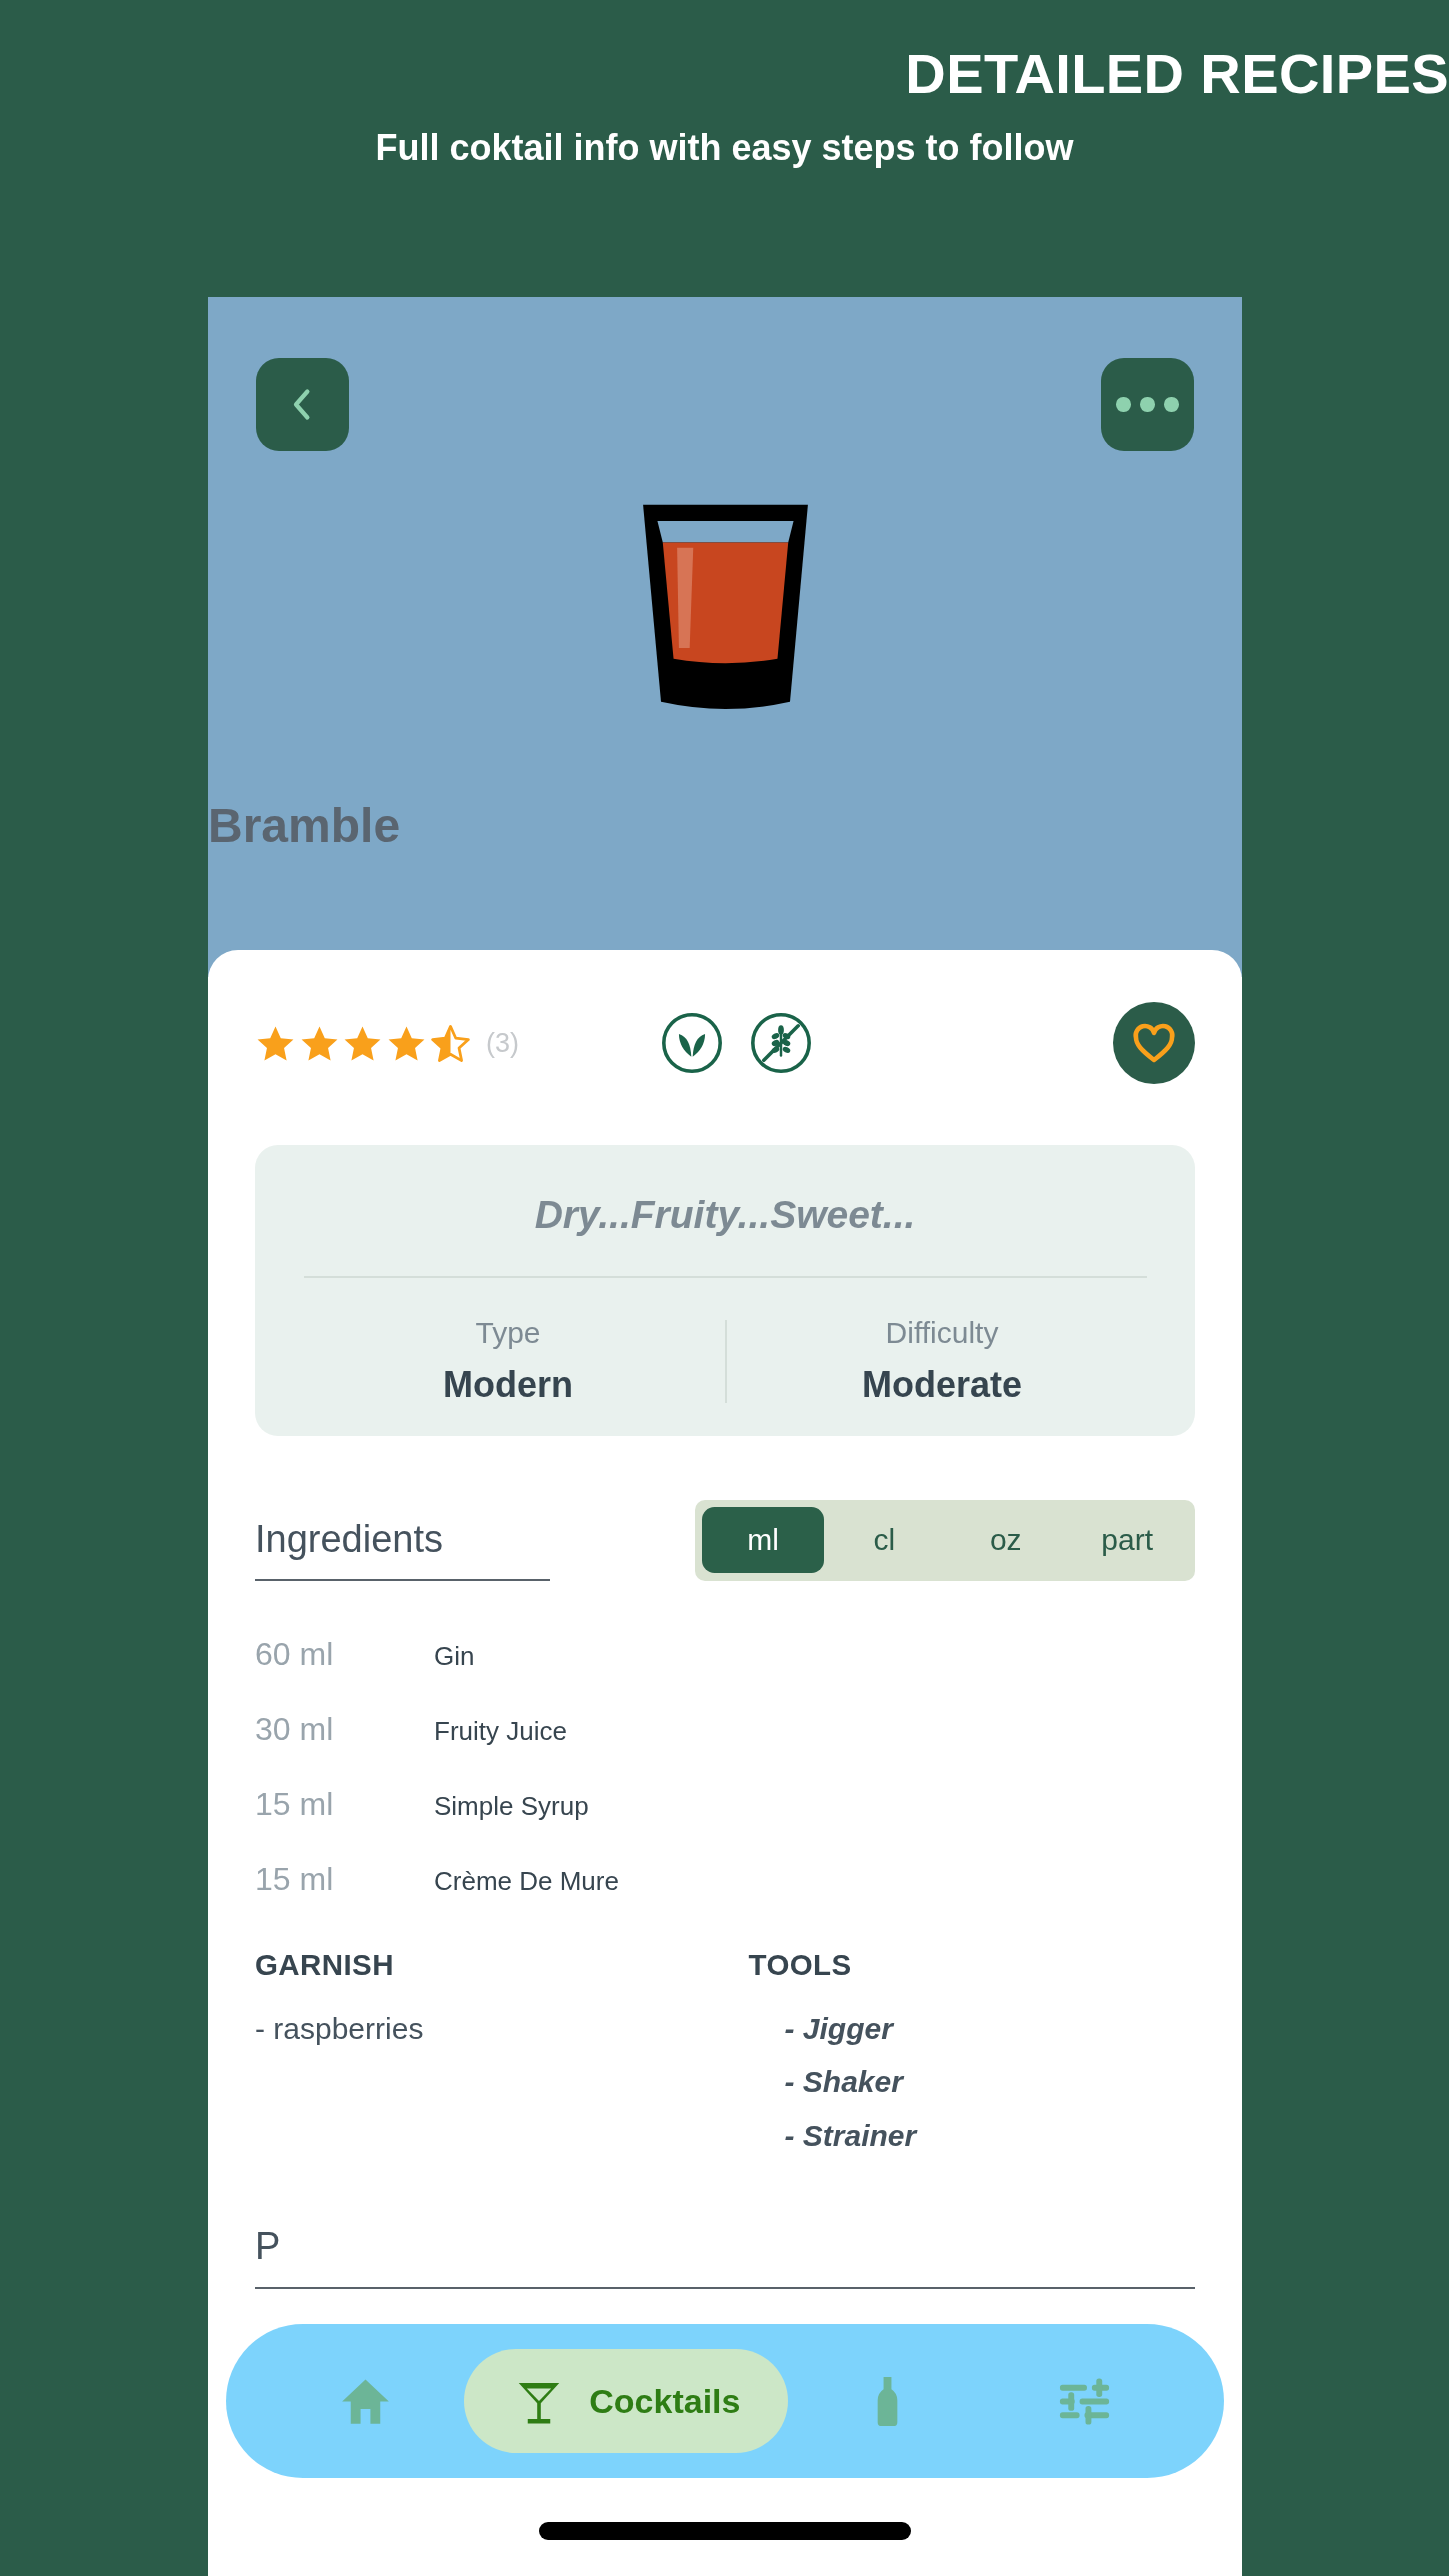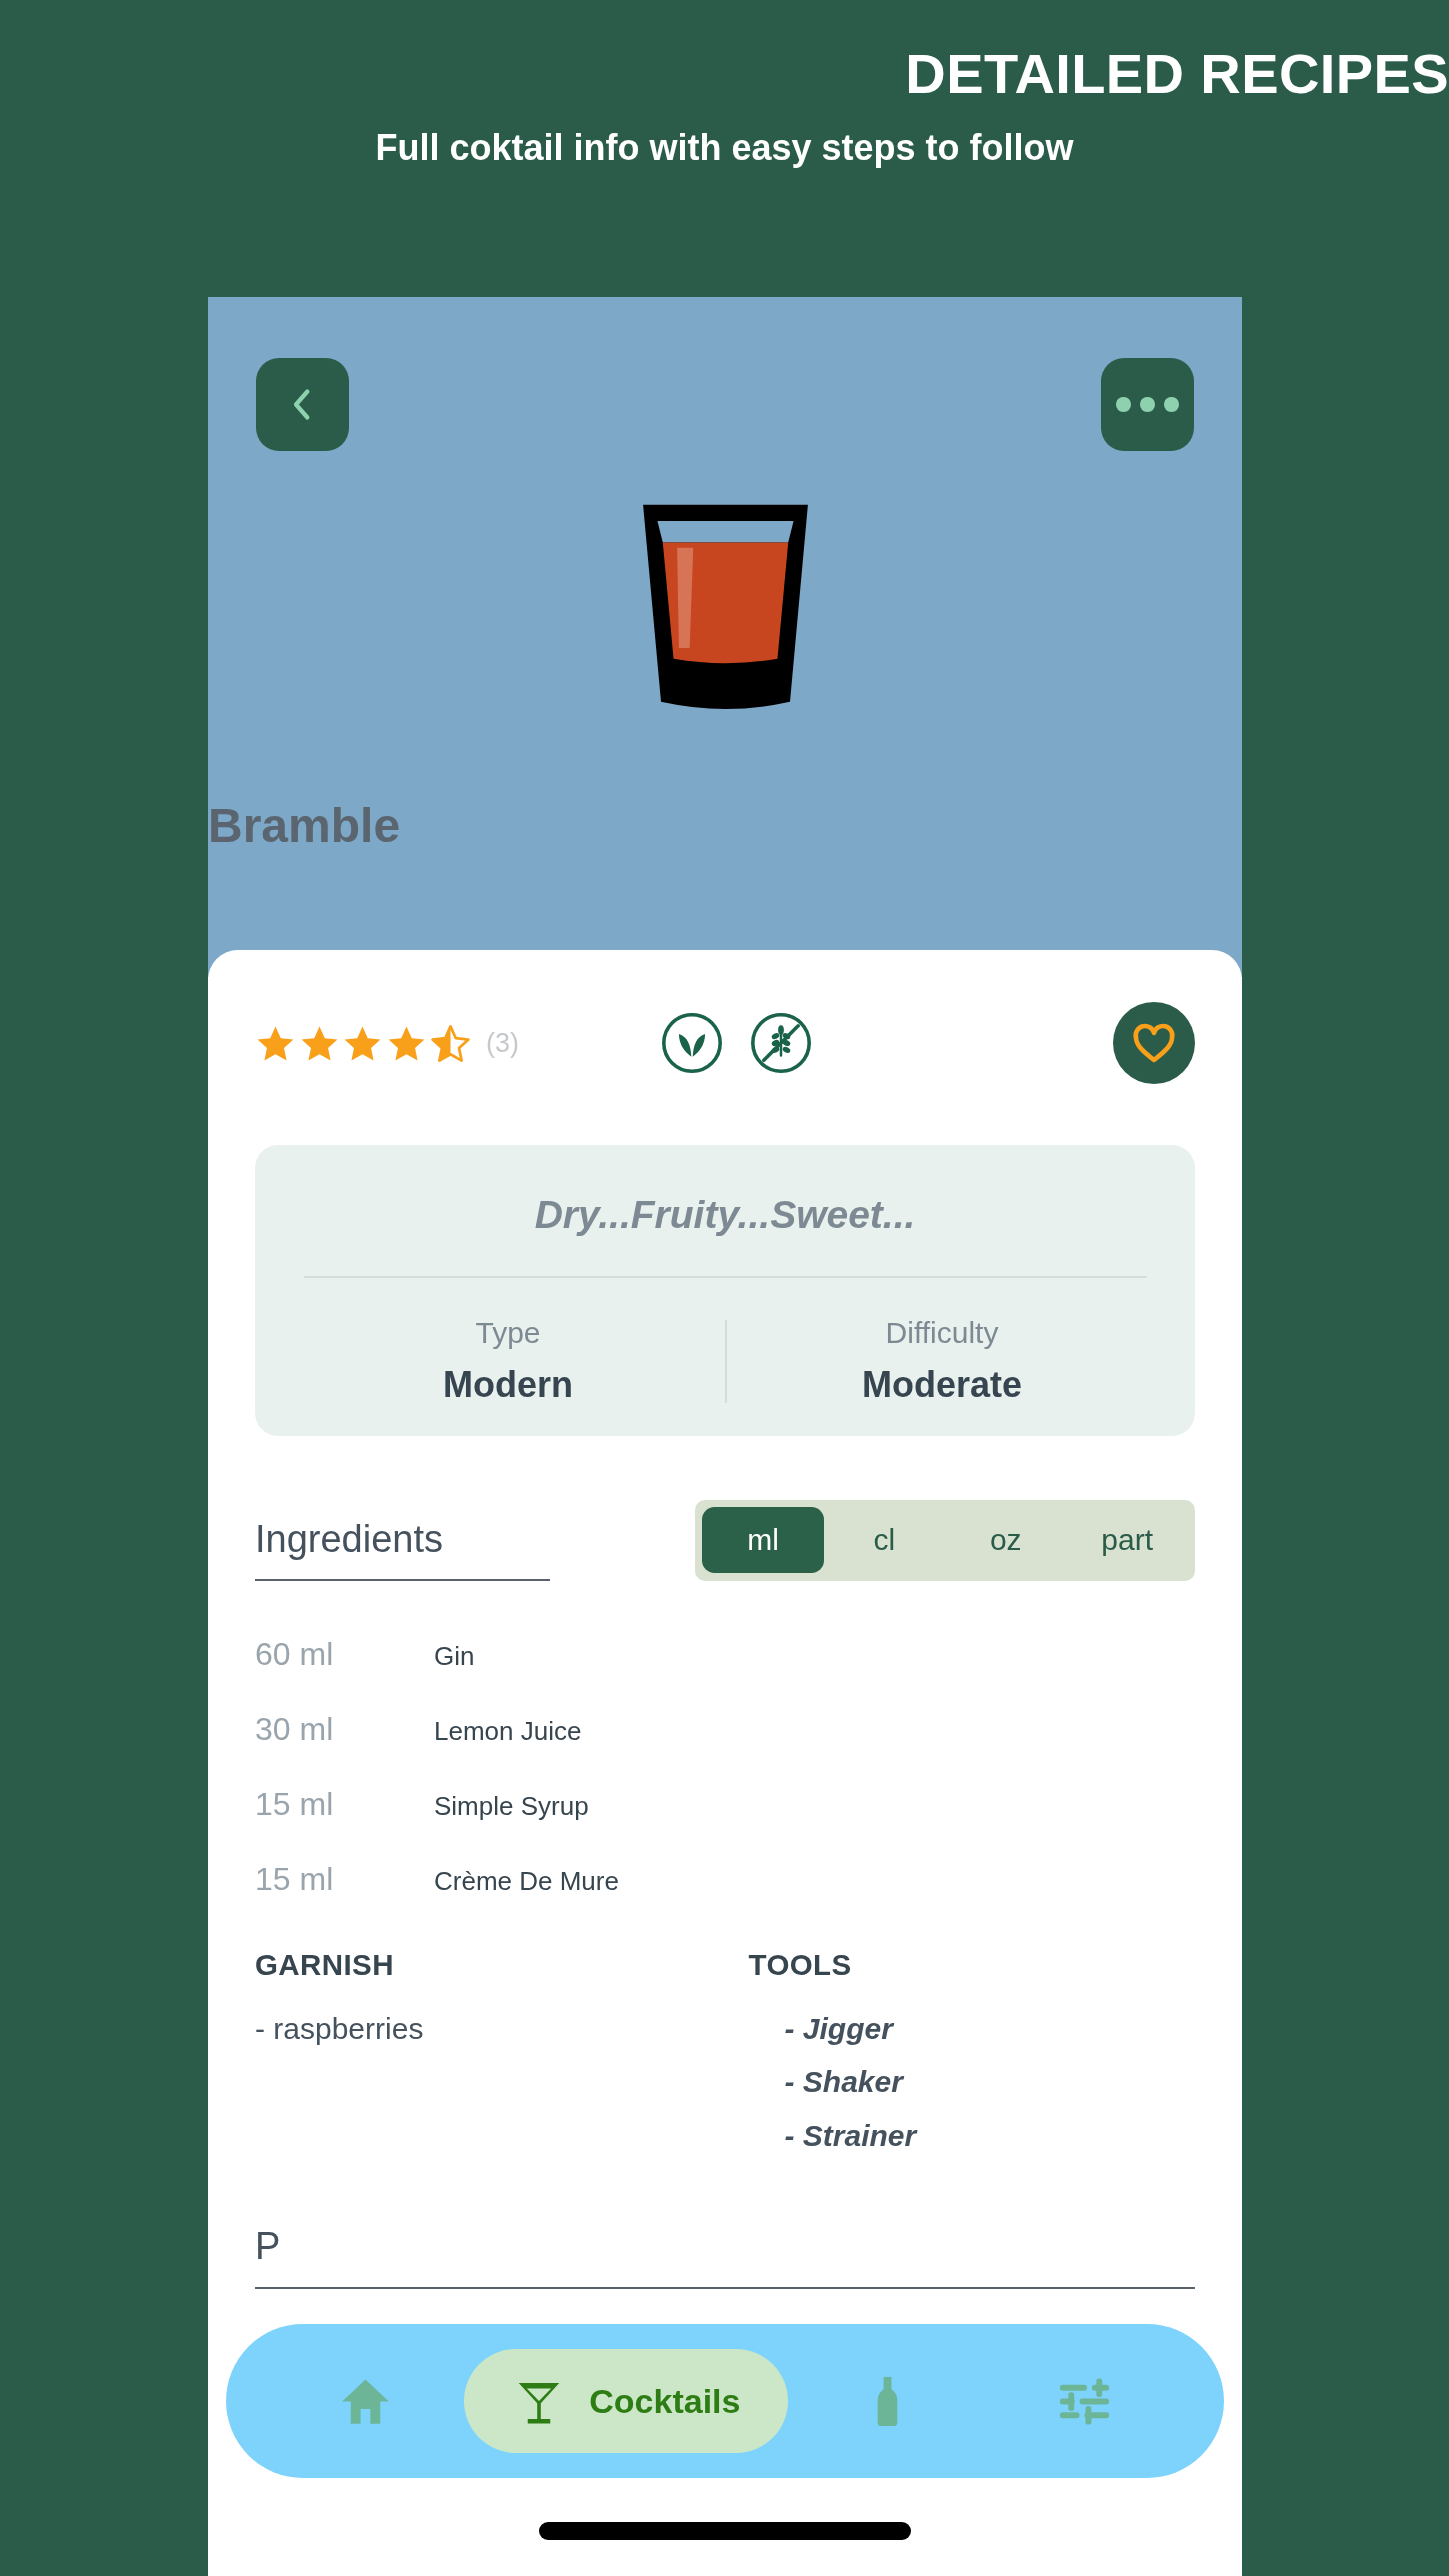--- a/index.html
+++ b/index.html
@@ -441,21 +441,21 @@
       </div>
     </div>
 
     <div class="ing-list">
       <div class="ing-row">
         <span class="ing-amt">60 ml</span>
         <span class="ing-name">Gin</span>
       </div>
       <div class="ing-row">
         <span class="ing-amt">30 ml</span>
-        <span class="ing-name">Lemon Juice</span>
+        <span class="ing-name">Fruity Juice</span>
       </div>
       <div class="ing-row">
         <span class="ing-amt">15 ml</span>
         <span class="ing-name">Simple Syrup</span>
       </div>
       <div class="ing-row">
         <span class="ing-amt">15 ml</span>
         <span class="ing-name">Crème De Mure</span>
       </div>
     </div>

